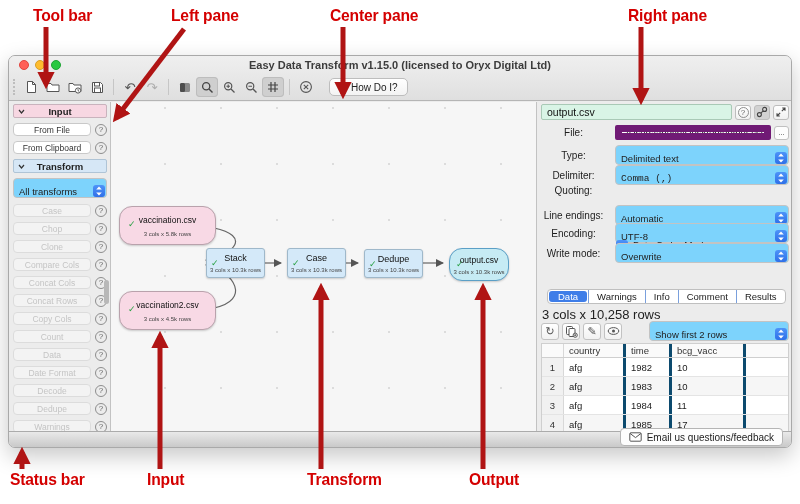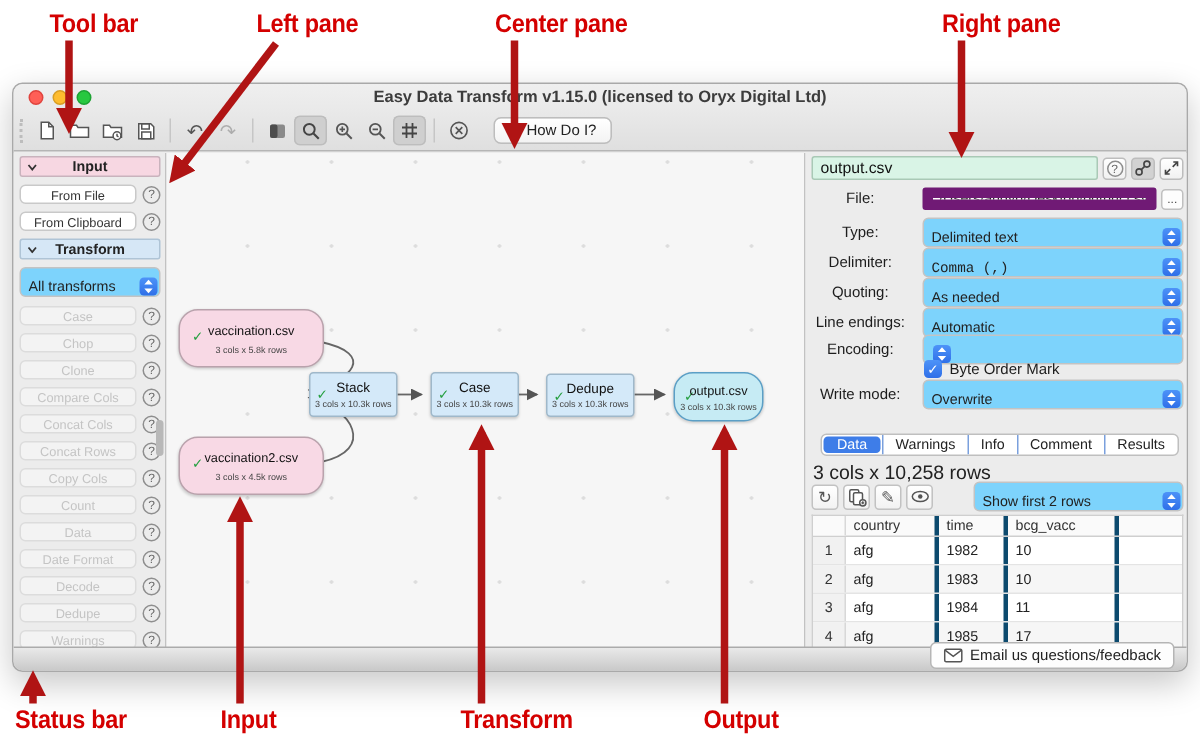--- a/index.html
+++ b/index.html
@@ -404,62 +404,54 @@
                 <svg width="8" height="10" viewBox="0 0 8 10">
                   <path d="M4 0.5 L6.8 3.6 H1.2 Z" fill="#fff"></path>
                   <path d="M4 9.5 L1.2 6.4 H6.8 Z" fill="#fff"></path>
                 </svg>
               </span>
           </span>
         </div>
 
         <div class="rrow" style="left:0;right:4px;top:83px;">
           <span class="rlabel">Quoting:</span>
-          <span class="select" style="flex:1;">
-            <span class="sel-text">As needed</span>
-            <span class="sel-btn">
-                <svg width="8" height="10" viewBox="0 0 8 10">
-                  <path d="M4 0.5 L6.8 3.6 H1.2 Z" fill="#fff"></path>
-                  <path d="M4 9.5 L1.2 6.4 H6.8 Z" fill="#fff"></path>
-                </svg>
-              </span>
-          </span>
         </div>
 
         <div class="rrow" style="left:0;right:4px;top:103px;">
           <span class="rlabel">Line endings:</span>
           <span class="select" style="flex:1;">
             <span class="sel-text">Automatic</span>
             <span class="sel-btn">
                 <svg width="8" height="10" viewBox="0 0 8 10">
                   <path d="M4 0.5 L6.8 3.6 H1.2 Z" fill="#fff"></path>
                   <path d="M4 9.5 L1.2 6.4 H6.8 Z" fill="#fff"></path>
                 </svg>
               </span>
           </span>
         </div>
 
         <div class="rrow" style="left:0;right:4px;top:121px;">
           <span class="rlabel">Encoding:</span>
           <span class="select" style="flex:1;">
+            <span class="sel-text">UTF-8</span>
             <span class="sel-btn">
                 <svg width="8" height="10" viewBox="0 0 8 10">
                   <path d="M4 0.5 L6.8 3.6 H1.2 Z" fill="#fff"></path>
                   <path d="M4 9.5 L1.2 6.4 H6.8 Z" fill="#fff"></path>
                 </svg>
               </span>
           </span>
         </div>
 
         <div class="rrow" style="left:79px;right:4px;top:138px;">
           <span class="checkbox">✓</span>
           <span class="cb-label">Byte Order Mark</span>
         </div>
 
-        <div class="rrow" style="left:0;right:4px;top:151px;">
+        <div class="rrow" style="left:0;right:4px;top:141px;">
           <span class="rlabel">Write mode:</span>
           <span class="select" style="flex:1;">
             <span class="sel-text">Overwrite</span>
             <span class="sel-btn">
                 <svg width="8" height="10" viewBox="0 0 8 10">
                   <path d="M4 0.5 L6.8 3.6 H1.2 Z" fill="#fff"></path>
                   <path d="M4 9.5 L1.2 6.4 H6.8 Z" fill="#fff"></path>
                 </svg>
               </span>
           </span>

